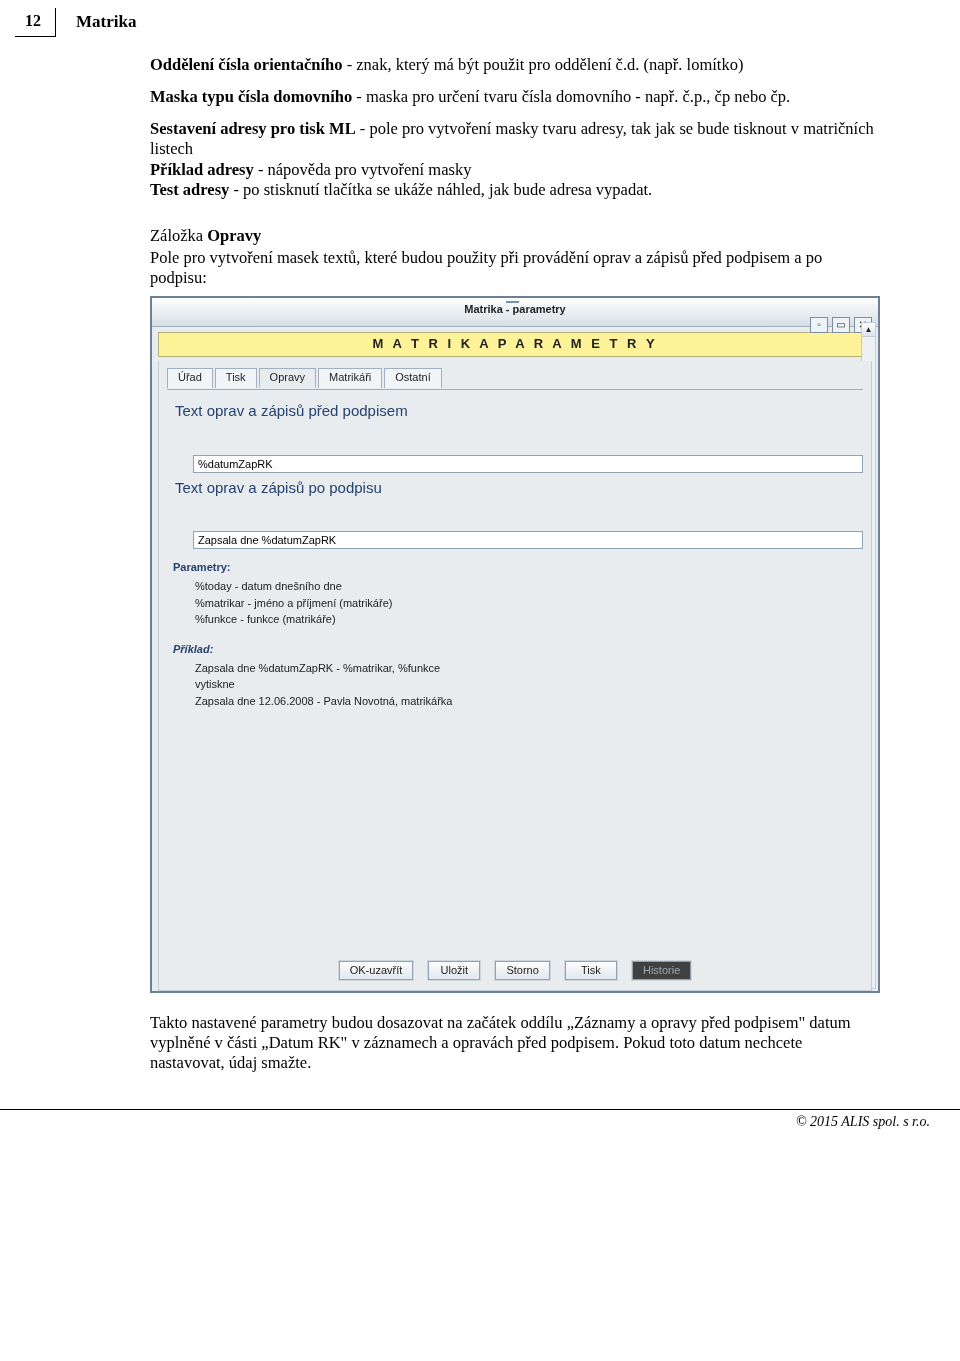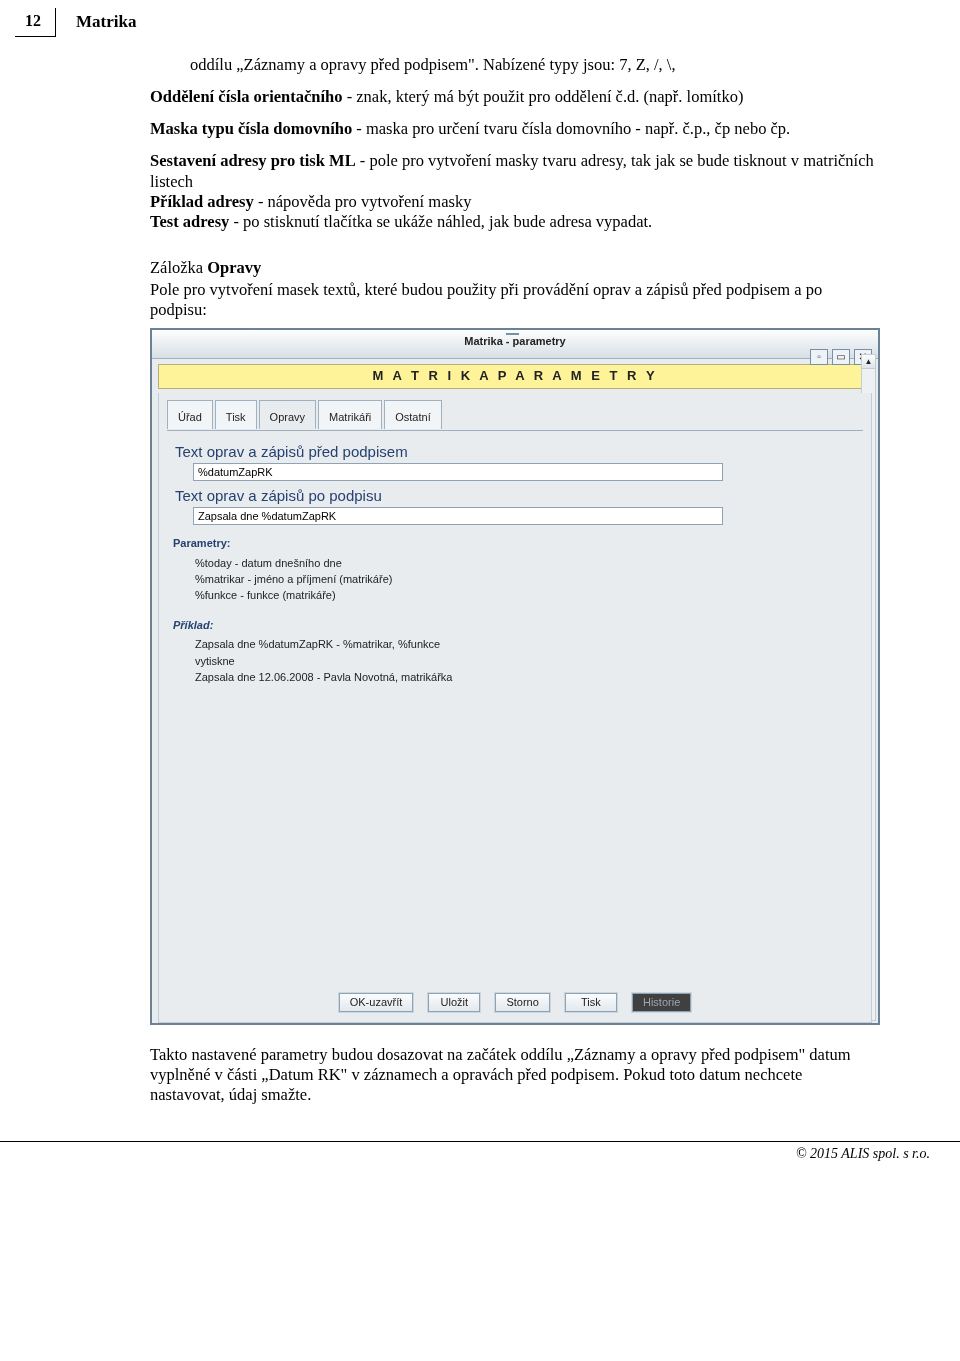--- a/index.html
+++ b/index.html
@@ -103,21 +103,21 @@
   }
   .tabs {
     display: flex;
     gap: 0;
     margin-bottom: 2px;
   }
   .tab {
     border: 1px solid #9fb0c0;
     border-bottom: none;
     background: #f2f5f8;
-    padding: 10px 10px 3px 10px;
+    padding: 2px 10px 3px 10px;
     margin-right: 2px;
     font-size: 11px;
     position: relative;
     top: 1px;
   }
   .tab.active {
     background: #e8ecef;
     border-bottom: 1px solid #e8ecef;
     z-index: 2;
   }
@@ -128,27 +128,28 @@
   .field-label {
     color: #264270;
     font-size: 15px;
     margin: 4px 0 2px 2px;
   }
   .field-input {
     margin-left: 20px;
     margin-bottom: 6px;
   }
   .field-input .textbox {
-    width: 530px;
+    width: 670px;
     border: 1px solid #8fa3b5;
     background: #fff;
     padding: 2px 4px;
     font-family: Tahoma, Arial, sans-serif;
     font-size: 11px;
     height: 18px;
+    margin-top: 32px;
   }
   .param-header {
     color: #264270;
     font-weight: bold;
     font-size: 11px;
     margin: 12px 0 6px 0;
   }
   .param-list { padding-left: 22px; }
   .param-list div { margin: 3px 0; font-size: 11px; }
   .example-header {
@@ -211,21 +212,20 @@
 </head>
 <body>
 
 <div class="page-header">
   <div class="page-number-box">12</div>
   <div class="header-title">Matrika</div>
 </div>
 
 <div class="content">
 
-  <p style="padding-left:40px;">oddílu „Záznamy a opravy před podpisem". Nabízené typy jsou: 7, Z, /, \,</p>
 
   <p>
     <span class="bold">Oddělení čísla orientačního</span><span> - znak, který má být použit pro oddělení č.d. (např. lomítko)</span>
   </p>
 
   <p>
     <span class="bold">Maska typu čísla domovního</span><span> - maska pro určení tvaru čísla domovního - např. č.p., čp nebo čp.</span>
   </p>
 
   <p style="margin-bottom:0;">

